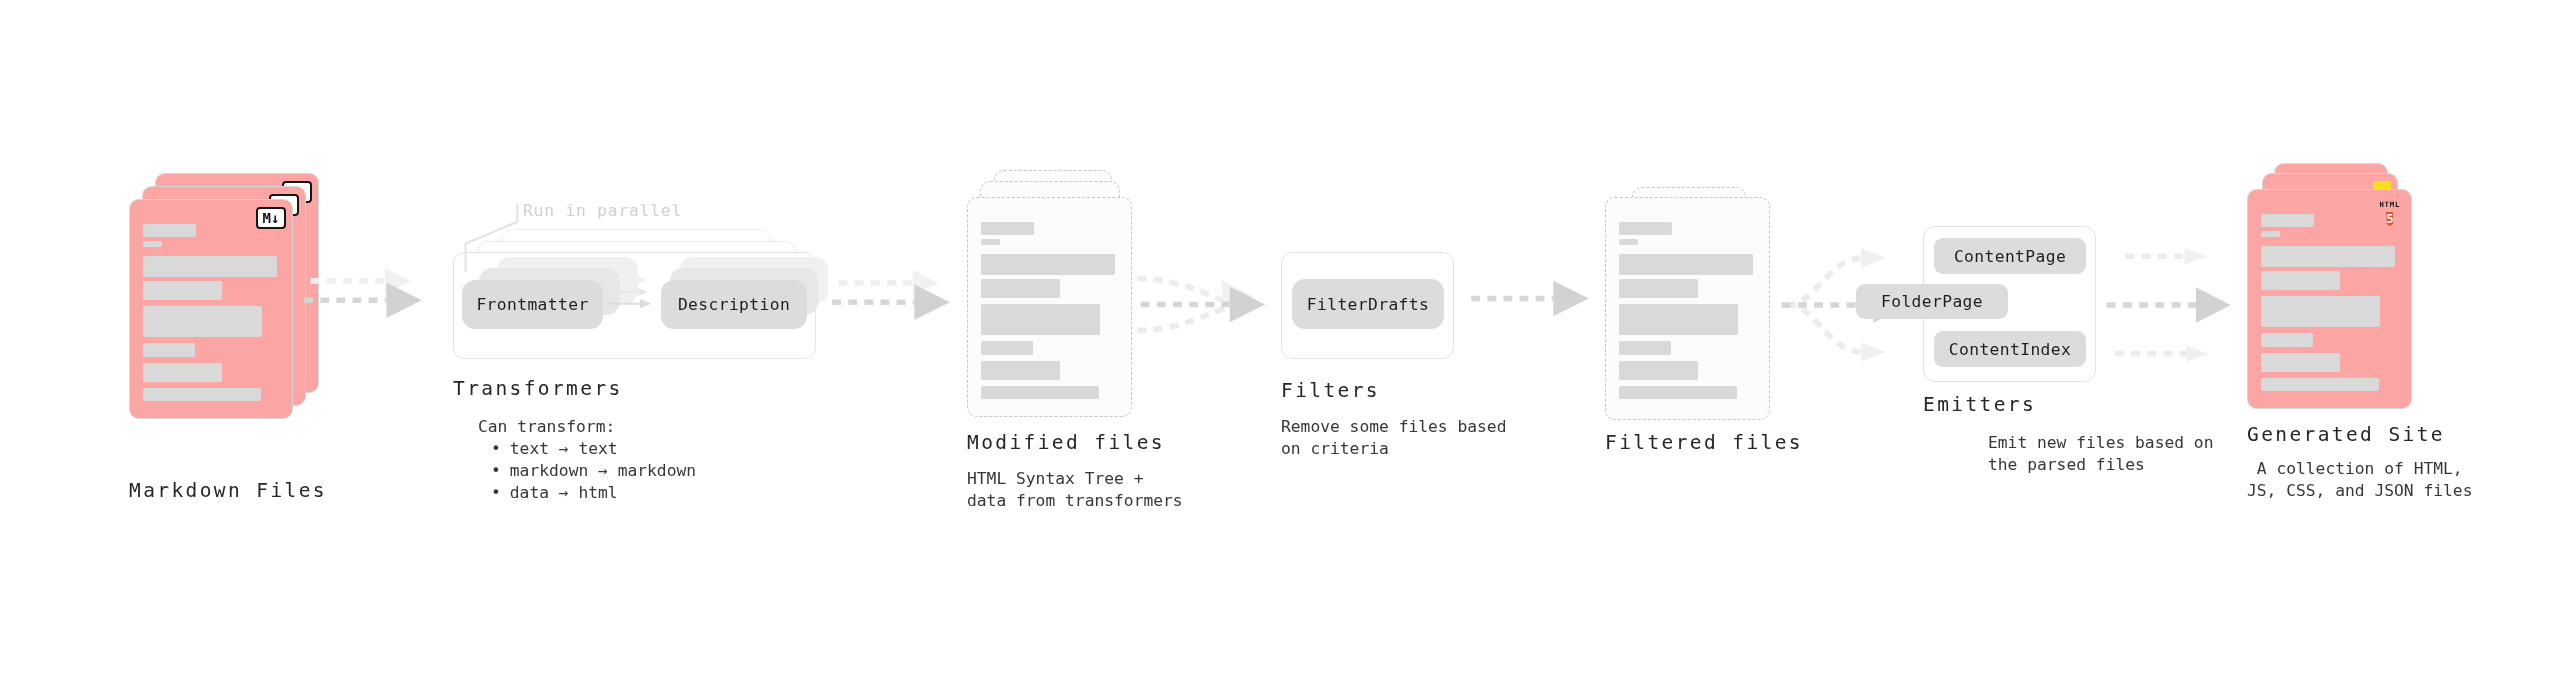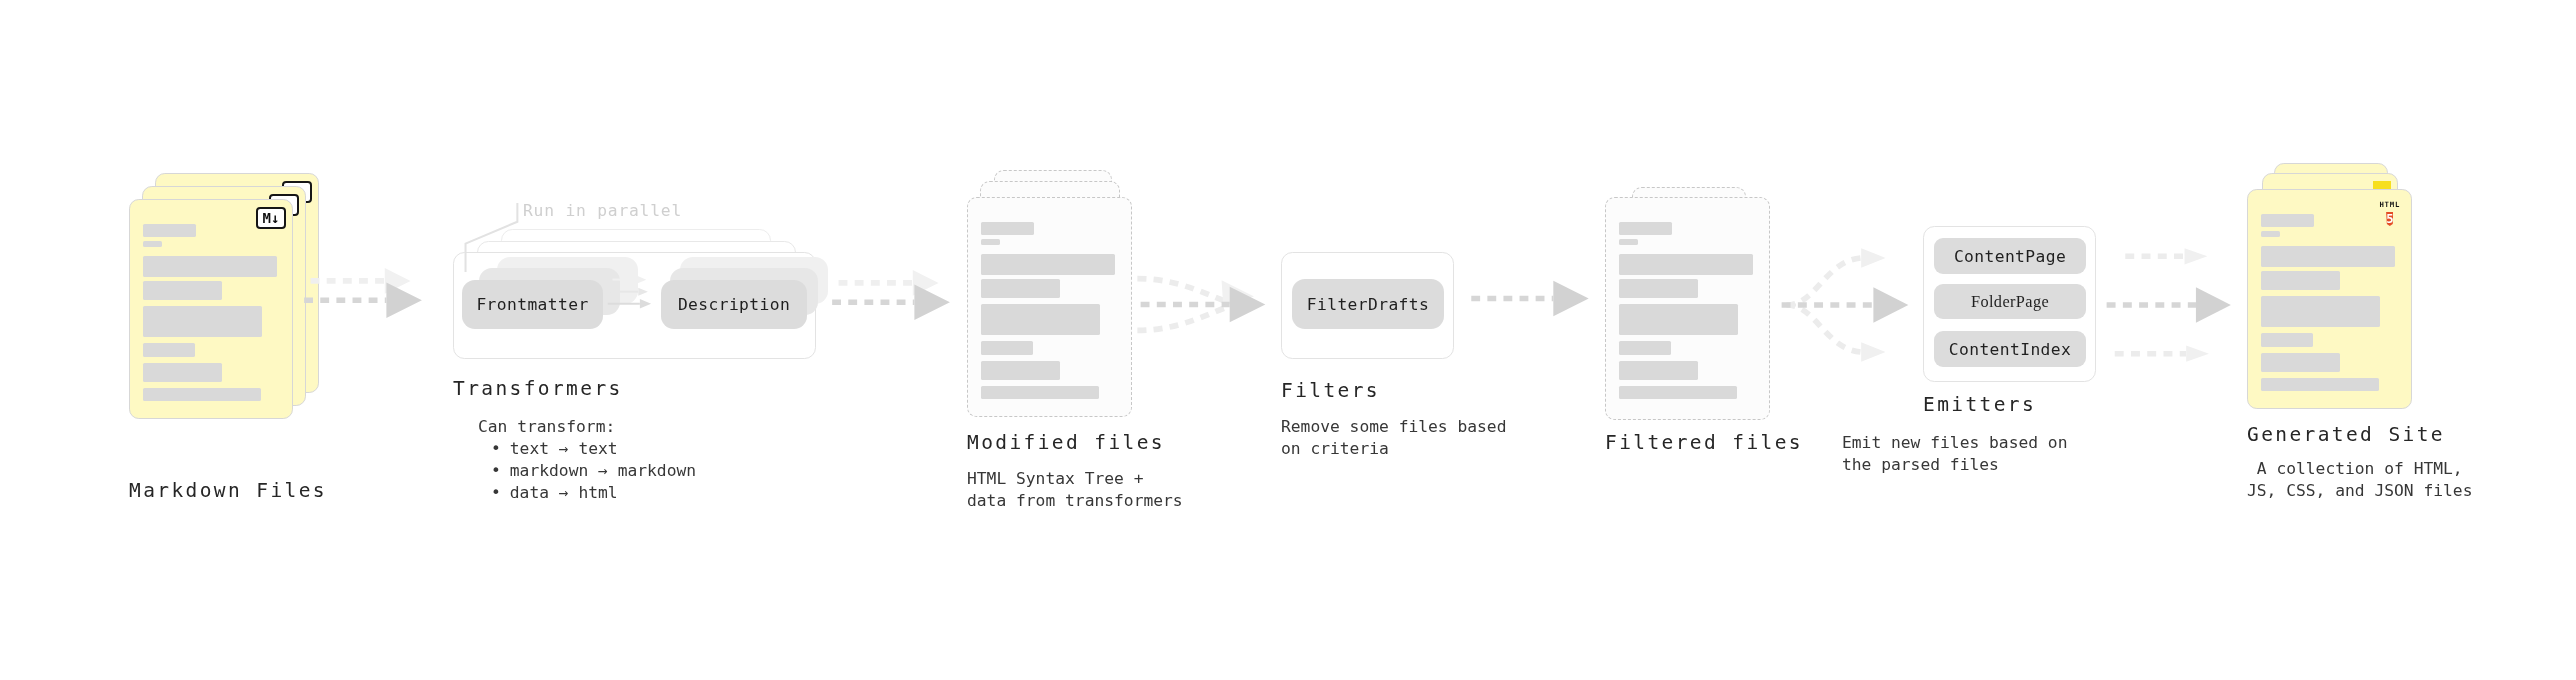--- a/index.html
+++ b/index.html
@@ -3,21 +3,21 @@
 <meta charset="utf-8">
 <style>
   html,body{margin:0;padding:0;background:#ffffff;}
   #canvas{
     position:relative;width:2576px;height:681px;background:#ffffff;overflow:hidden;
     font-family:"DejaVu Sans Mono","Liberation Mono",monospace;color:#2d2d2d;
   }
   .abs{position:absolute;box-sizing:border-box;}
 
   
-  .card{position:absolute;box-sizing:border-box;width:164px;height:220px;background:#fef9c3;
+  .card{position:absolute;box-sizing:border-box;width:164px;height:220px;background:#fca5a5;
         border:1.6px solid #d7d7d7;border-radius:9.8px;}
   .card.dashed{border:1.6px dashed #c7c7c7;background:#fcfcfc;}
   .skeleton{padding:24.4px 13px 0 13px;}
   .skeleton i{display:block;background:#d9d9d9;border-radius:1.6px;}
   .skeleton i:nth-child(1){width:53px;height:12.2px;margin-bottom:4.9px;}
   .skeleton i:nth-child(2){width:18.7px;height:5.7px;margin-bottom:9px;}
   .skeleton i:nth-child(3){width:134px;height:21px;margin-bottom:4.1px;}
   .skeleton i:nth-child(4){width:79px;height:18.7px;margin-bottom:6.5px;}
   .skeleton i:nth-child(5){width:119px;height:31px;margin-bottom:5.7px;}
   .skeleton i:nth-child(6){width:52px;height:14px;margin-bottom:5.7px;}
@@ -211,28 +211,28 @@
     <polygon points="100,116 130,128 100,140" fill="#f0f0f0"></polygon>
     <line x1="2" y1="70" x2="115" y2="70" stroke="#d6d6d6" stroke-width="7" stroke-dasharray="11 9"></line>
     <polygon points="115,48 158,70 115,92" fill="#d2d2d2"></polygon>
   </svg>
 
   <div>
     <div class="gbox" style="left:1923px;top:226px;width:173px;height:156px;"></div>
     <div class="pill small" style="left:1934px;top:238px;width:152px;height:36px;">
       <span>ContentPage</span>
     </div>
-    <div class="pill small" style="left:1934px;top:284px;width:152px;height:35px;font-family:Liberation Serif, serif;">
+    <div class="pill small" style="left:1856px;top:284px;width:152px;height:35px;">
       <span>FolderPage</span>
     </div>
     <div class="pill small" style="left:1934px;top:331px;width:152px;height:36px;">
       <span>ContentIndex</span>
     </div>
     <div class="stage-title" style="left:1923px;top:393px;">Emitters</div>
-    <div class="stage-sub" style="left:1842px;top:432px;">
+    <div class="stage-sub" style="left:1988px;top:432px;">
       <div>Emit new files based on</div>
       <div>the parsed files</div>
     </div>
   </div>
 
   <svg class="abs" style="left:2105px;top:248px;" width="134" height="114" viewBox="0 0 165 140">
     <line x1="25" y1="10" x2="98" y2="10" stroke="#ececec" stroke-width="7" stroke-dasharray="11 9"></line>
     <polygon points="98,0 126,10 98,20" fill="#f0f0f0"></polygon>
     <line x1="2" y1="70" x2="112" y2="70" stroke="#d6d6d6" stroke-width="7" stroke-dasharray="11 9"></line>
     <polygon points="112,48 155,70 112,92" fill="#d2d2d2"></polygon>

